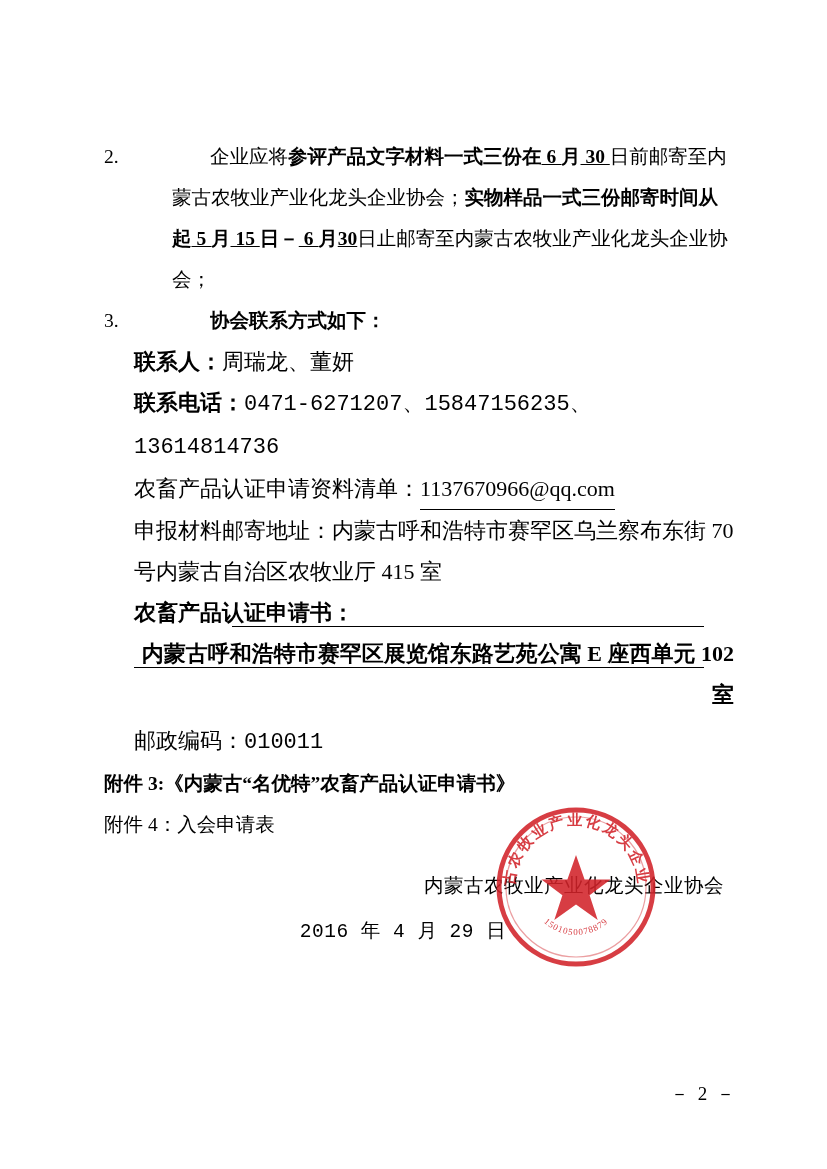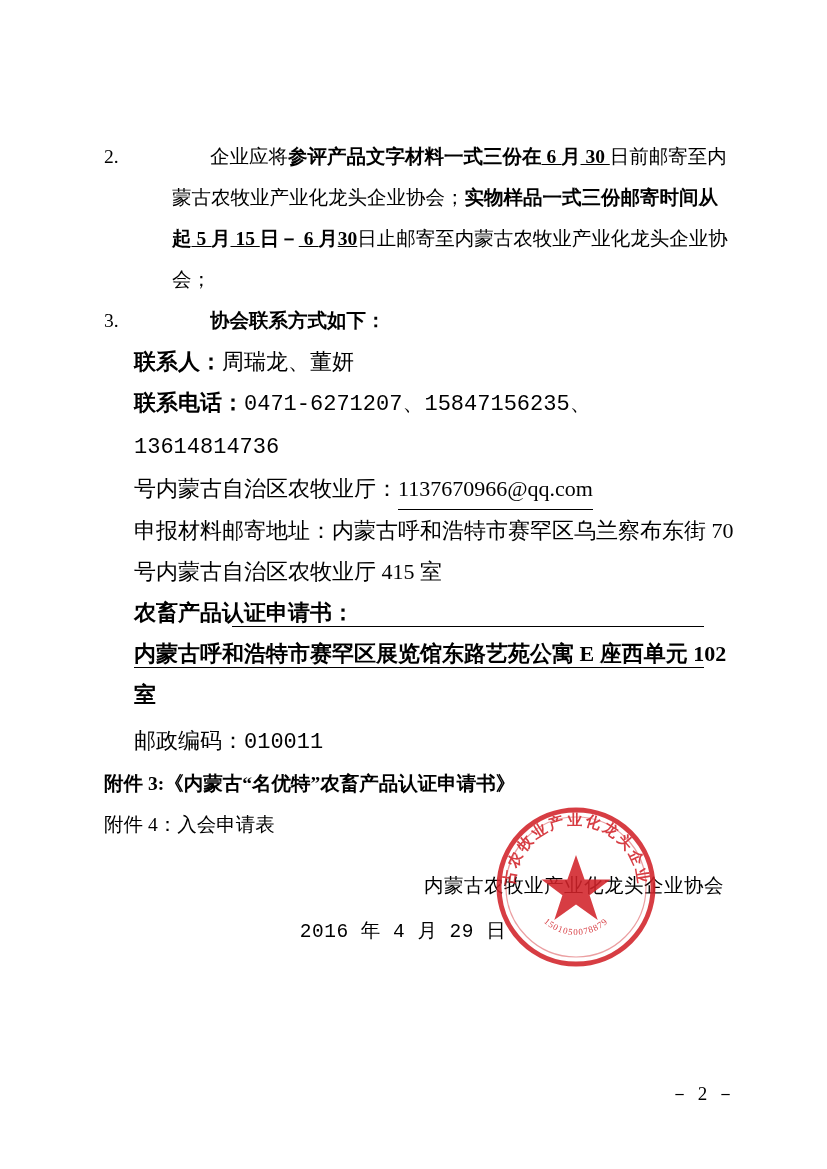--- a/index.html
+++ b/index.html
@@ -121,29 +121,29 @@
 
     <div class="blk">
       <span class="b">联系人：</span><span>周瑞龙、董妍</span>
     </div>
 
     <div class="blk">
       <span class="b">联系电话：</span><span class="mono-num">0471-6271207、15847156235、13614814736</span>
     </div>
 
     <div class="blk">
-      <span>号内蒙古自治区农牧业厅：</span><span class="email-u">1137670966@qq.com</span>
+      <span>农畜产品认证申请资料清单：</span><span class="email-u">1137670966@qq.com</span>
     </div>
 
     <div class="blk">
       <span>申报材料邮寄地址：</span><span>内蒙古呼和浩特市赛罕区乌兰察布东街 70 号内蒙古自治区农牧业厅 415 室</span>
     </div>
 
     <div class="blk" style="position:relative;">
-      <span class="b">农畜产品认证申请书：</span><span class="b addr-u" style="border-bottom:none;">内蒙古呼和浩特市赛罕区展览馆东路艺苑公寓 E 座西单元 102 室</span>
+      <span class="b">农畜产品认证申请书：</span><span class="b addr-u" style="border-bottom:none;text-align:right;">内蒙古呼和浩特市赛罕区展览馆东路艺苑公寓 E 座西单元 102 室</span>
       <div style="position:absolute;left:128px;top:34px;width:472px;border-bottom:1.4px solid #000;"></div>
       <div style="position:absolute;left:30px;top:75px;width:570px;border-bottom:1.4px solid #000;"></div>
     </div>
 
     <div class="blk" style="margin-top:4px;">
       <span>邮政编码：</span><span class="mono-num">010011</span>
     </div>
 
     <div class="attach">
       <span class="b">附件 3:</span><span class="b">《内蒙古“名优特”农畜产品认证申请书》</span>

